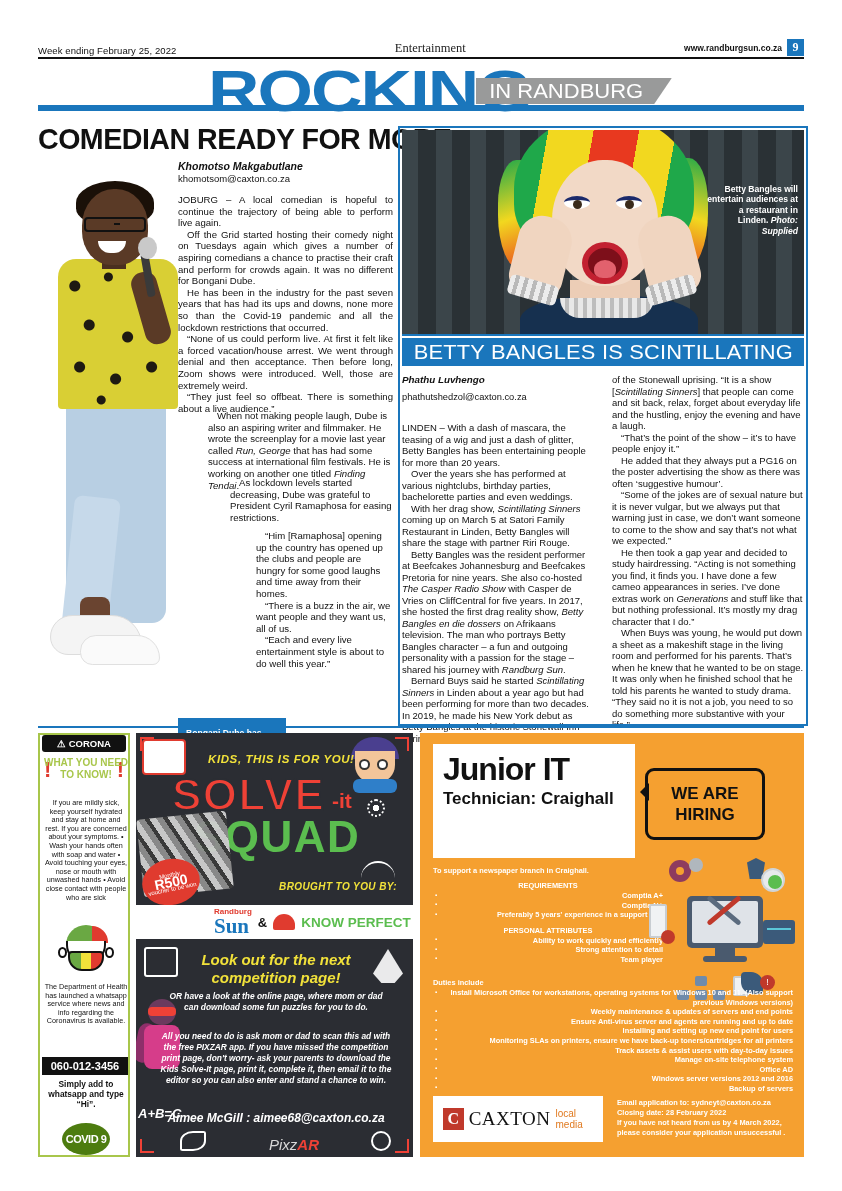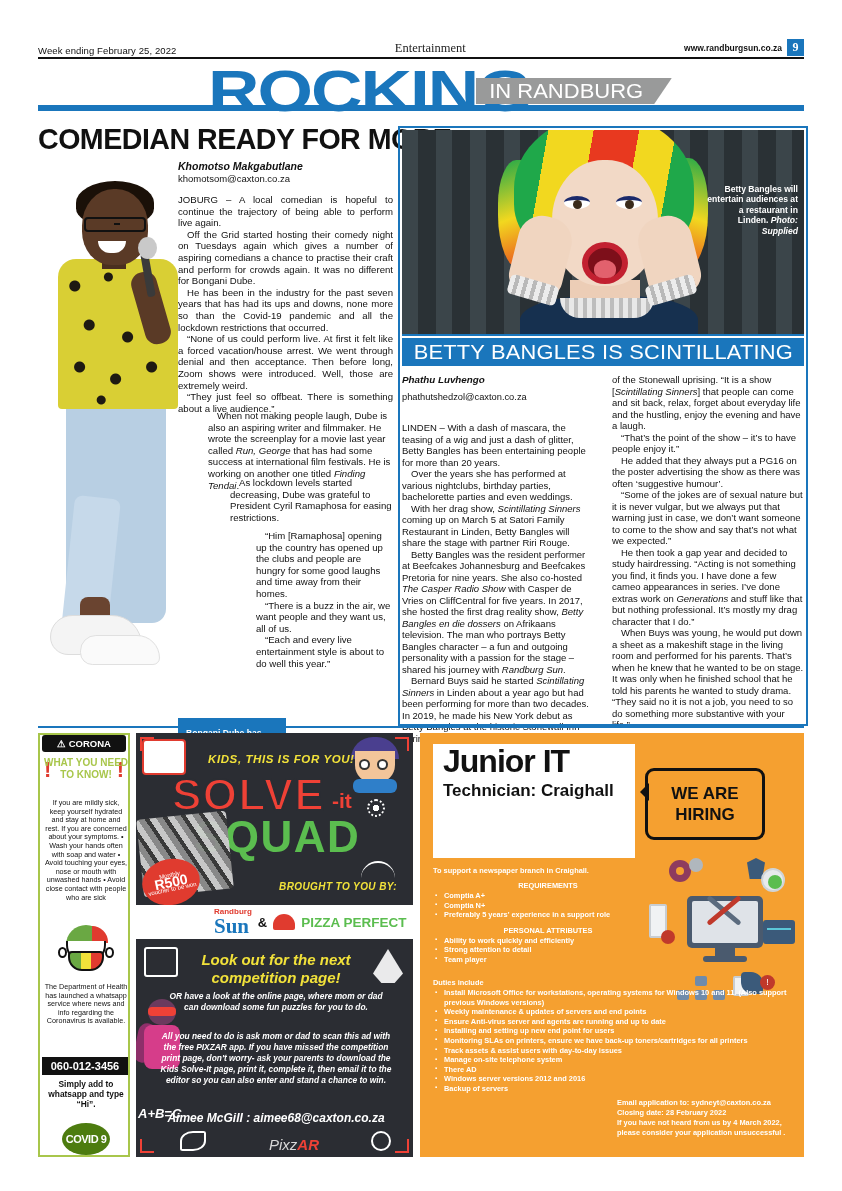--- a/index.html
+++ b/index.html
@@ -477,21 +477,21 @@
   .sv-ct-l { position:absolute; left:4px; top:4px; width:14px; height:14px; border-left:2px solid #ef4136; border-top:2px solid #ef4136;}
   .sv-ct-r { position:absolute; right:4px; top:4px; width:14px; height:14px; border-right:2px solid #ef4136; border-top:2px solid #ef4136;}
 
   
   .jobad {
     position: absolute; left: 420px; top: 733px; width: 384px; height: 424px;
     background: #f5a030; border: 3px solid #f5a030;
   }
   .job-hdr-box {
     position: absolute; left: 10px; top: 8px; width: 202px; height: 114px;
-    background: #fff; padding: 0 10px;
+    background: #fff; padding: 8px 10px;
   }
   .job-title { font-size: 32px; font-weight: bold; color: #111; letter-spacing: -1px; line-height: 34px; }
   .job-sub { font-size: 17px; font-weight: bold; color: #111; line-height: 21px; margin-top: 2px; }
   .job-bubble {
     position: absolute; left: 222px; top: 32px; width: 120px; height: 72px;
     border: 3.5px solid #111; border-radius: 9px;
     display: flex; flex-direction: column; align-items: center; justify-content: center;
     color: #111; font-size: 17px; font-weight: bold; line-height: 21px;
   }
   .job-bubble:before {
@@ -499,21 +499,21 @@
     width: 0; height: 0; border: 9px solid transparent; border-right-color: #111;
   }
   .job-intro {
     position: absolute; left: 10px; top: 130px; width: 230px;
     color: #fff; font-size: 7.4px; font-weight: bold; line-height: 9px;
   }
   .job-sec-h { color:#fff; font-size: 7.4px; font-weight: bold; margin-top: 6px; text-align: center; }
   .job-list { list-style: none; margin: 1px 0 0 0; }
   .job-list li {
     color: #fff; font-size: 7.4px; font-weight: bold; line-height: 9.6px;
-    padding-left: 11px; position: relative;
+    padding-left: 11px; position: relative; text-align: right;
   }
   .job-list li:before {
     content: '\25AA'; position: absolute; left: 2px; top: -0.5px; font-size: 6px;
   }
   .job-duties {
     position: absolute; left: 10px; top: 242px; width: 360px;
     color: #fff; font-size: 7.4px; font-weight: bold; line-height: 9px;
   }
   .job-graphic { position: absolute; right: 8px; top: 122px; width: 140px; height: 140px; }
   .jg-monitor {
@@ -748,21 +748,21 @@
         <b>R500</b>
         <span>voucher to be won</span>
       </div>
       <div class="sv-logos">
         <div class="sv-sun-wrap">
           <span class="sv-sun-top">Randburg</span>
           <span class="sv-sun">Sun</span>
         </div>
         <span class="sv-amp">&amp;</span>
         <span class="sv-pizza-ic"></span>
-        <span class="sv-pizza">PIZZA PERFECT</span>
+        <span class="sv-pizza">KNOW PERFECT</span>
       </div>
     </div>
 
     <div class="solve-bot">
       <div class="sb-clip"></div>
       <div class="sb-rocket"></div>
       <div class="sb-title">Look out for the next competition page!</div>
       <div class="sb-hero">
         <div class="sb-hero-cape"></div>
         <div class="sb-hero-h"></div>
@@ -836,26 +836,31 @@
     <div class="job-duties">
       <div>Duties include</div>
       <ul class="job-list">
         <li>Install Microsoft Office for workstations, operating systems for Windows 10 and 11. (Also support previous Windows versions)</li>
         <li>Weekly maintenance &amp; updates of servers and end points</li>
         <li>Ensure Anti-virus server and agents are running and up to date</li>
         <li>Installing and setting up new end point for users</li>
         <li>Monitoring SLAs on printers, ensure we have back-up toners/cartridges for all printers</li>
         <li>Track assets &amp; assist users with day-to-day issues</li>
         <li>Manage on-site telephone system</li>
-        <li>There AD</li>
+        <li>Office AD</li>
         <li>Windows server versions 2012 and 2016</li>
         <li>Backup of servers</li>
       </ul>
     </div>
 
+    <div class="job-footer-box">
+      <span class="caxton-mark"></span>
+      <span class="caxton-name">CAXTON</span>
+      <span class="caxton-sub">local media</span>
+    </div>
 
     <div class="job-apply">
       <div>Email application to:  sydneyt@caxton.co.za</div>
       <div>Closing date: 28 February 2022</div>
       <div>If you have not heard from us by 4 March 2022,</div>
       <div>please consider your application unsuccessful .</div>
     </div>
   </div>
 
 </div>

